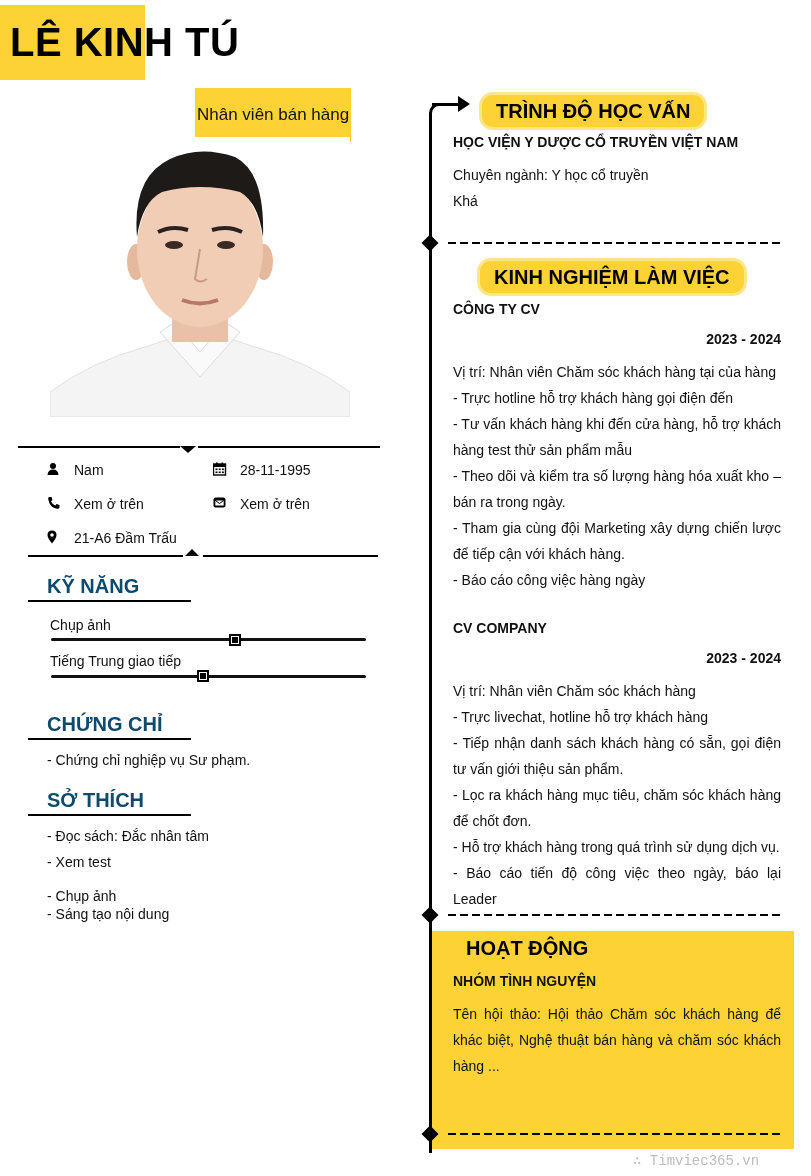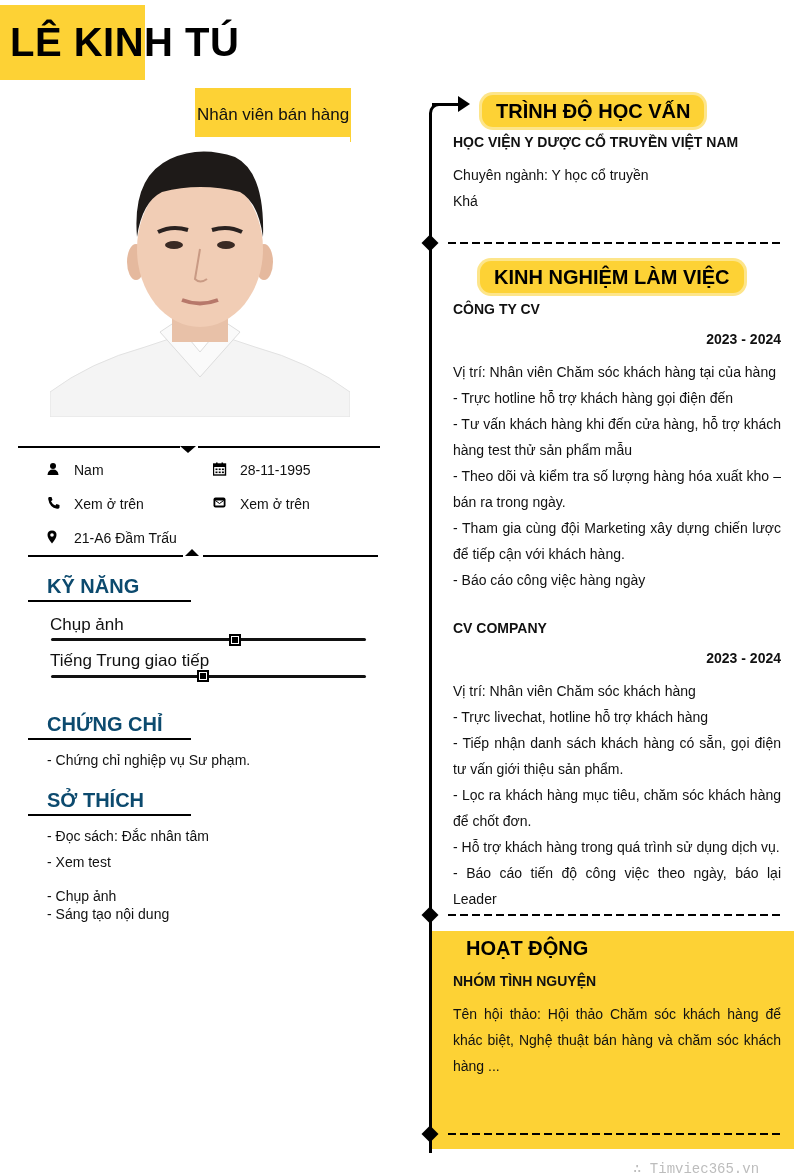--- a/index.html
+++ b/index.html
@@ -24,21 +24,21 @@
   .hr-bot-r { left: 203px; top: 555px; width: 175px; height: 2px; background: #000; }
   .tri-up { left: 185px; top: 549px; width: 0; height: 0; border-left: 7px solid transparent; border-right: 7px solid transparent; border-bottom: 7px solid #000; }
 
   .ci { font-size: 14px; line-height: 18px; white-space: nowrap; }
   .ic { width: 14px; height: 14px; display: inline-block; }
 
   
   .lh { font-size: 20px; font-weight: bold; color: #0c4a6e; line-height: 24px; }
   .lh-line { height: 2px; background: #000; width: 163px; }
 
-  .skill-label { font-size: 17px; line-height: 18px; text-align: center; }
+  .skill-label { font-size: 14px; line-height: 18px; text-align: center; }
   .track { height: 3px; background: #111; border-radius: 2px; width: 315px; }
   .knob { width: 12px; height: 12px; border: 2px solid #000; background: #fff; }
   .knob::after { content: ""; position: absolute; left: 1px; top: 1px; width: 6px; height: 6px; background: #000; }
 
   .ltext { font-size: 14px; line-height: 18px; white-space: nowrap; }
 
   
   .vline { left: 429px; top: 113px; width: 3px; height: 1040px; background: #000; }
   .arrow-h { left: 432px; top: 103px; width: 28px; height: 3px; background: #000; }
   .arrow-corner { left: 429px; top: 103px; width: 12px; height: 14px; border-top: 3px solid #000; border-left: 3px solid #000; border-top-left-radius: 10px; }
@@ -49,21 +49,21 @@
   .rh-wrap { padding: 4px 14px; background: #fdd235; border-radius: 11px; }
   .rh { font-size: 20px; font-weight: bold; color: #000; line-height: 24px; white-space: nowrap; }
   .brush { box-shadow: 0 0 0 3px #fde58a; }
 
   .rtitle { font-size: 14px; font-weight: bold; line-height: 18px; }
   .rdate { font-size: 14px; font-weight: bold; line-height: 18px; text-align: right; }
   .rtext { font-size: 14px; line-height: 26px; text-align: justify; }
 
   .activity-bg { left: 429px; top: 931px; width: 365px; height: 218px; background: #fdd235; }
 
-  .footer { left: 633px; top: 1152px; font-family: "Liberation Mono", monospace; font-size: 14px; color: #bdbdbd; white-space: nowrap; margin-top: 8px; }
+  .footer { left: 633px; top: 1152px; font-family: "Liberation Mono", monospace; font-size: 14px; color: #bdbdbd; white-space: nowrap; }
 </style>
 </head>
 <body>
 
 <div class="abs name-bg"></div>
 <div class="abs name">LÊ KINH TÚ</div>
 <div class="abs role">Nhân viên bán hàng</div>
 
 <div class="abs photo">
   <svg width="300" height="280" viewBox="0 0 300 280">

